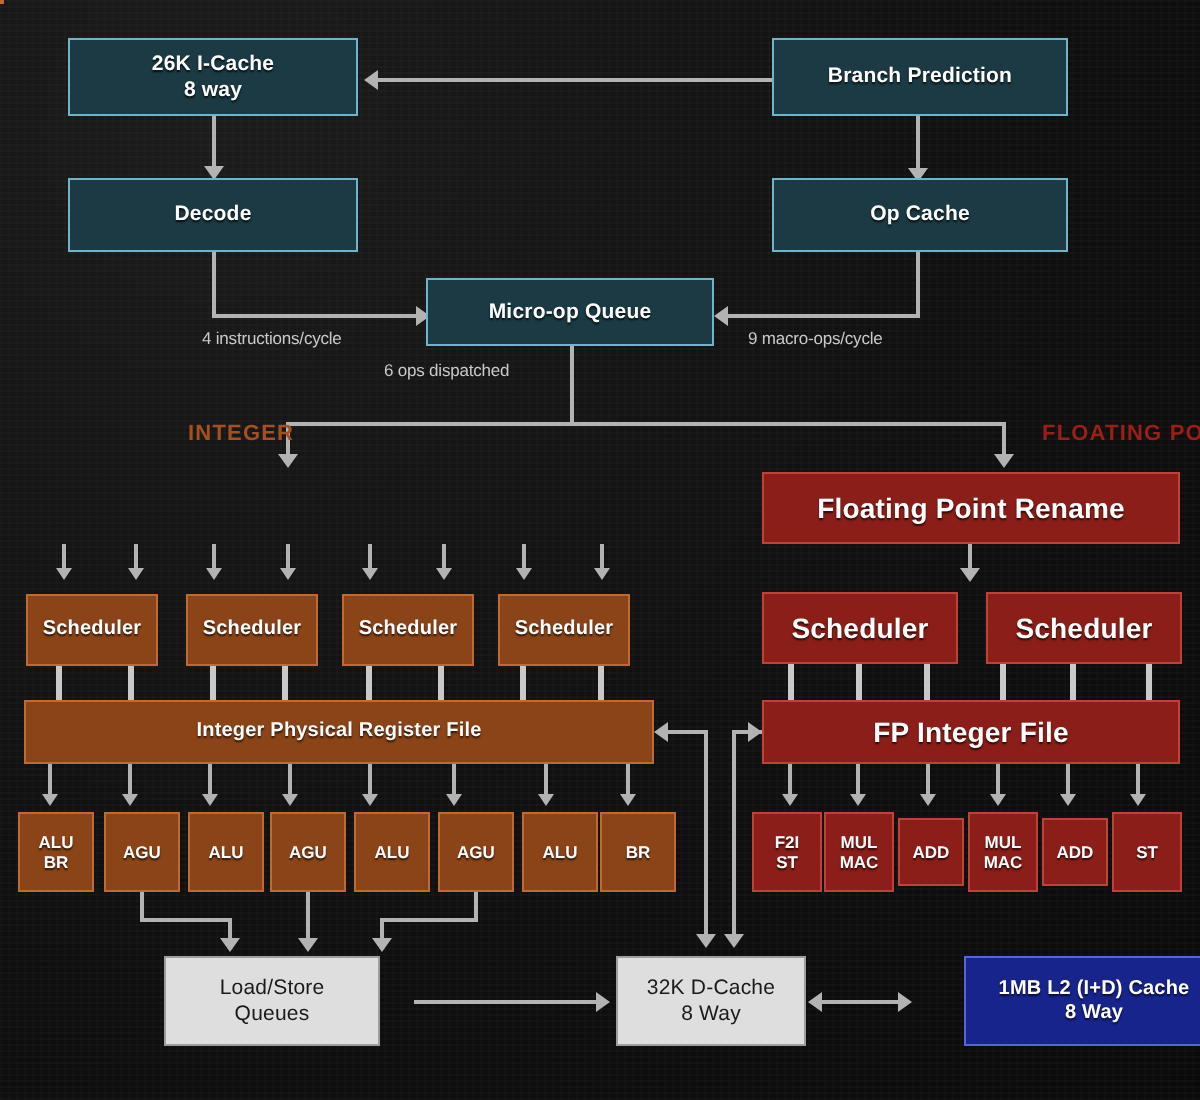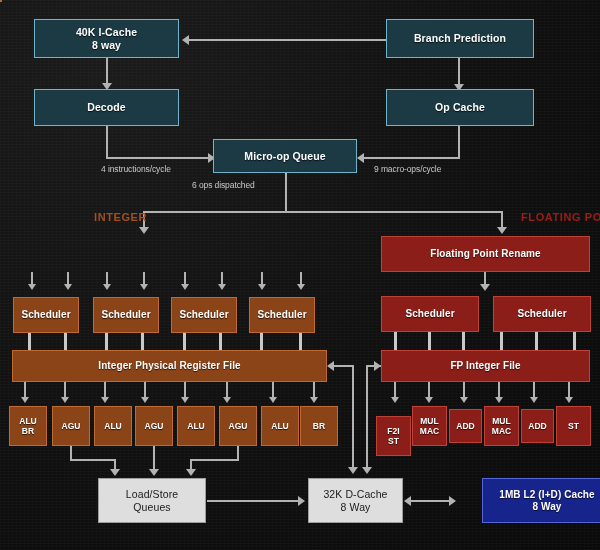--- a/index.html
+++ b/index.html
@@ -49,21 +49,21 @@
     border:1px solid #c4申;
     border:1px solid #bf6a33;
     font-size:10px;
     text-shadow:0 1px 1px rgba(0,0,0,.7);
   }
   .int.small{font-size:8.5px;letter-spacing:0;}
   
   .fp{
     background:#8b1e18;
     border:1px solid #bf4238;
-    font-size:10px;
+    font-size:14px;
     text-shadow:0 1px 1px rgba(0,0,0,.7);
   }
   .fp.small{font-size:8.5px;letter-spacing:0;}
   
   .mem{
     background:#dedede;
     border:1px solid #9d9d9d;
     color:#1a1a1a;
     font-size:10.5px;
     font-weight:normal;
@@ -132,21 +132,21 @@
   <div class="ah ah-l" style="left:357px;top:153px;"></div>
 
   <div class="ln lnv" style="left:285px;top:172px;height:40px;"></div>
   <div class="ln lnh" style="left:143px;top:211px;width:360px;"></div>
   <div class="ln lnv" style="left:143px;top:211px;height:18px;"></div>
   <div class="ah ah-d" style="left:139px;top:227px;"></div>
   <div class="ln lnv" style="left:501px;top:211px;height:18px;"></div>
   <div class="ah ah-d" style="left:497px;top:227px;"></div>
 
   <div class="box fe" style="left:34px;top:19px;width:145px;height:39px;">
-    <span>40K I-Cache</span>
+    <span>26K I-Cache</span>
     <span>8 way</span>
   </div>
 
   <div class="box fe" style="left:34px;top:89px;width:145px;height:37px;">
     <span>Decode</span>
   </div>
 
   <div class="box fe" style="left:386px;top:19px;width:148px;height:39px;">
     <span>Branch Prediction</span>
   </div>
@@ -299,21 +299,21 @@
   <div class="ah ah-d ah-sm" style="left:425px;top:397px;"></div>
   <div class="ln lnv" style="left:463px;top:382px;height:17px;"></div>
   <div class="ah ah-d ah-sm" style="left:460px;top:397px;"></div>
   <div class="ln lnv" style="left:498px;top:382px;height:17px;"></div>
   <div class="ah ah-d ah-sm" style="left:495px;top:397px;"></div>
   <div class="ln lnv" style="left:533px;top:382px;height:17px;"></div>
   <div class="ah ah-d ah-sm" style="left:530px;top:397px;"></div>
   <div class="ln lnv" style="left:568px;top:382px;height:17px;"></div>
   <div class="ah ah-d ah-sm" style="left:565px;top:397px;"></div>
 
-  <div class="box fp small" style="left:376px;top:416px;width:35px;height:40px;">
+  <div class="box fp small" style="left:376px;top:406px;width:35px;height:40px;">
     <span>F2I</span>
     <span>ST</span>
   </div>
   <div class="box fp small" style="left:412px;top:406px;width:35px;height:40px;">
     <span>MUL</span>
     <span>MAC</span>
   </div>
   <div class="box fp small" style="left:449px;top:409px;width:33px;height:34px;">
     <span>ADD</span>
   </div>
@@ -331,21 +331,21 @@
   <div class="ln lnh" style="left:334px;top:365px;width:20px;"></div>
   <div class="ah ah-l" style="left:327px;top:361px;"></div>
   <div class="ln lnv" style="left:352px;top:365px;height:104px;"></div>
   <div class="ah ah-d" style="left:348px;top:467px;"></div>
 
   <div class="ln lnh" style="left:366px;top:365px;width:17px;"></div>
   <div class="ah ah-r" style="left:374px;top:361px;"></div>
   <div class="ln lnv" style="left:366px;top:365px;height:104px;"></div>
   <div class="ah ah-d" style="left:362px;top:467px;"></div>
 
-  <div class="box mem" style="left:98px;top:478px;width:108px;height:45px;">
+  <div class="box mem" style="left:82px;top:478px;width:108px;height:45px;">
     <span>Load/Store</span>
     <span>Queues</span>
   </div>
 
   <div class="ln lnh" style="left:207px;top:500px;width:93px;"></div>
   <div class="ah ah-r" style="left:298px;top:496px;"></div>
 
   <div class="box mem" style="left:308px;top:478px;width:95px;height:45px;">
     <span>32K D-Cache</span>
     <span>8 Way</span>

